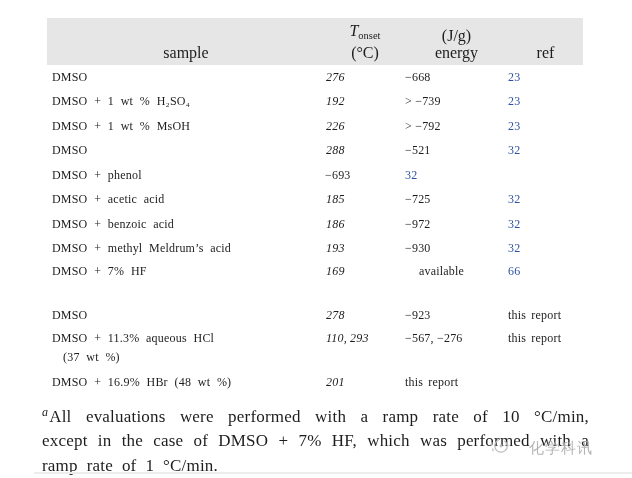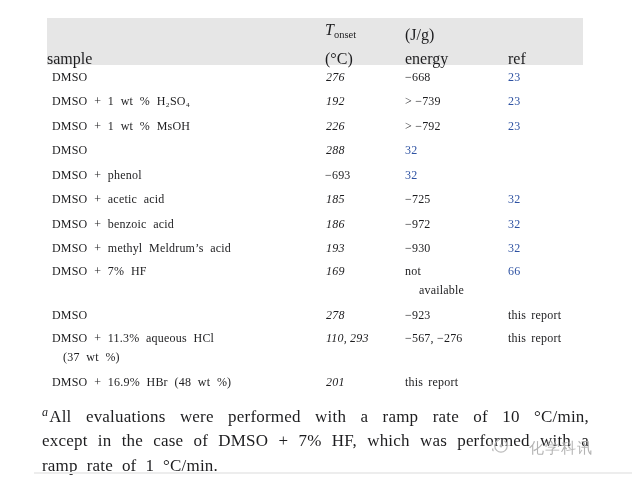--- a/index.html
+++ b/index.html
@@ -9,21 +9,21 @@
     font-family:"Liberation Serif","DejaVu Serif",serif;
     color:#1d1d1f; overflow:hidden;
   }
   .tbl { position:absolute; left:47px; top:18px; width:536px; }
   .hdr {
     height:47px; background:#e6e6e6;
     display:grid; grid-template-columns:278px 80px 103px 75px;
     align-items:end; padding-bottom:4px;
     font-size:16px; word-spacing:2px;
   }
-  .hc { line-height:24px;font-family:Liberation Serif, serif; }
+  .hc { text-align:center; line-height:17px;font-family:Liberation Serif, serif; }
   .hc i { font-style:italic; }
   .hc sub { font-size:10.5px; vertical-align:-3px; }
   .rows { width:536px; }
   .row {
     display:grid; grid-template-columns:278px 80px 103px 75px;
     height:24.5px; align-items:center;
     font-size:12px; letter-spacing:0.2px;
   }
   .row.tall  { height:42px; align-items:start; }
   .row.tall2 { height:43px; align-items:start; }
@@ -95,20 +95,21 @@
       <div class="row">
         <div class="c sample">DMSO + 1 wt % MsOH</div>
         <div class="c t">226</div>
         <div class="c e">&gt; −792</div>
         <div class="c r blue">23</div>
       </div>
 
       <div class="row">
         <div class="c sample">DMSO</div>
         <div class="c t">288</div>
+        <div class="c e">−521</div>
         <div class="c r blue">32</div>
       </div>
 
       <div class="row">
         <div class="c sample">DMSO + phenol</div>
         <div class="c e">−693</div>
         <div class="c r blue">32</div>
       </div>
 
       <div class="row">
@@ -129,21 +130,20 @@
         <div class="c sample">DMSO + methyl Meldrum’s acid</div>
         <div class="c t">193</div>
         <div class="c e">−930</div>
         <div class="c r blue">32</div>
       </div>
 
       <div class="row tall">
         <div class="c sample">DMSO + 7% HF</div>
         <div class="c t">169</div>
         <div class="c e">
-          <div>not</div>
           <div class="ind14">available</div>
         </div>
         <div class="c r blue">66</div>
       </div>
 
       <div class="row">
         <div class="c sample">DMSO</div>
         <div class="c t">278</div>
         <div class="c e">−923</div>
         <div class="c r">this report</div>

